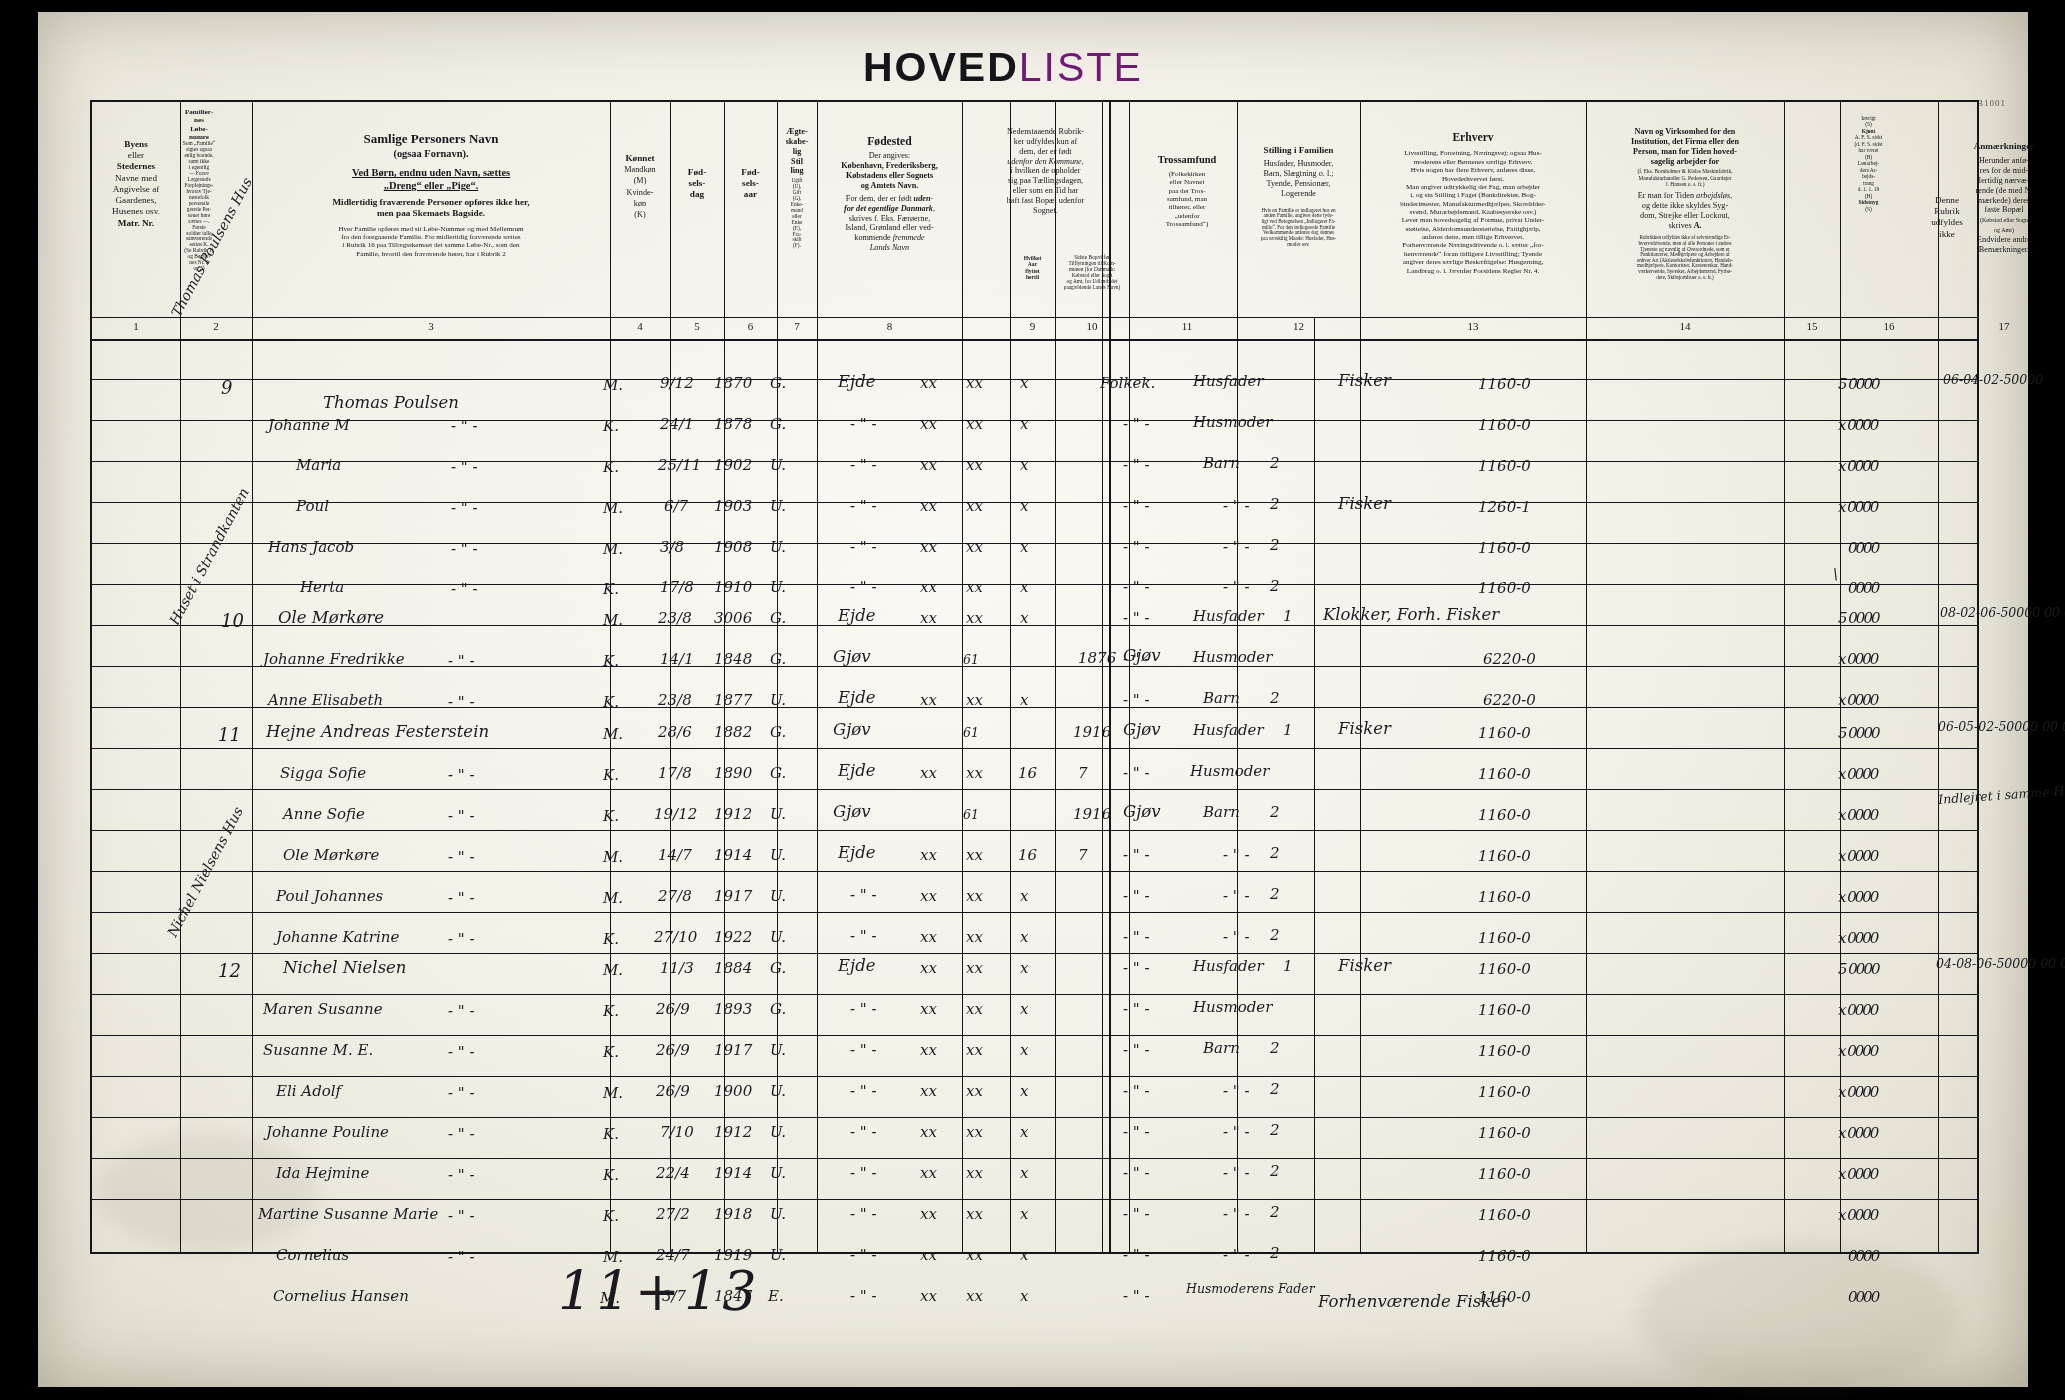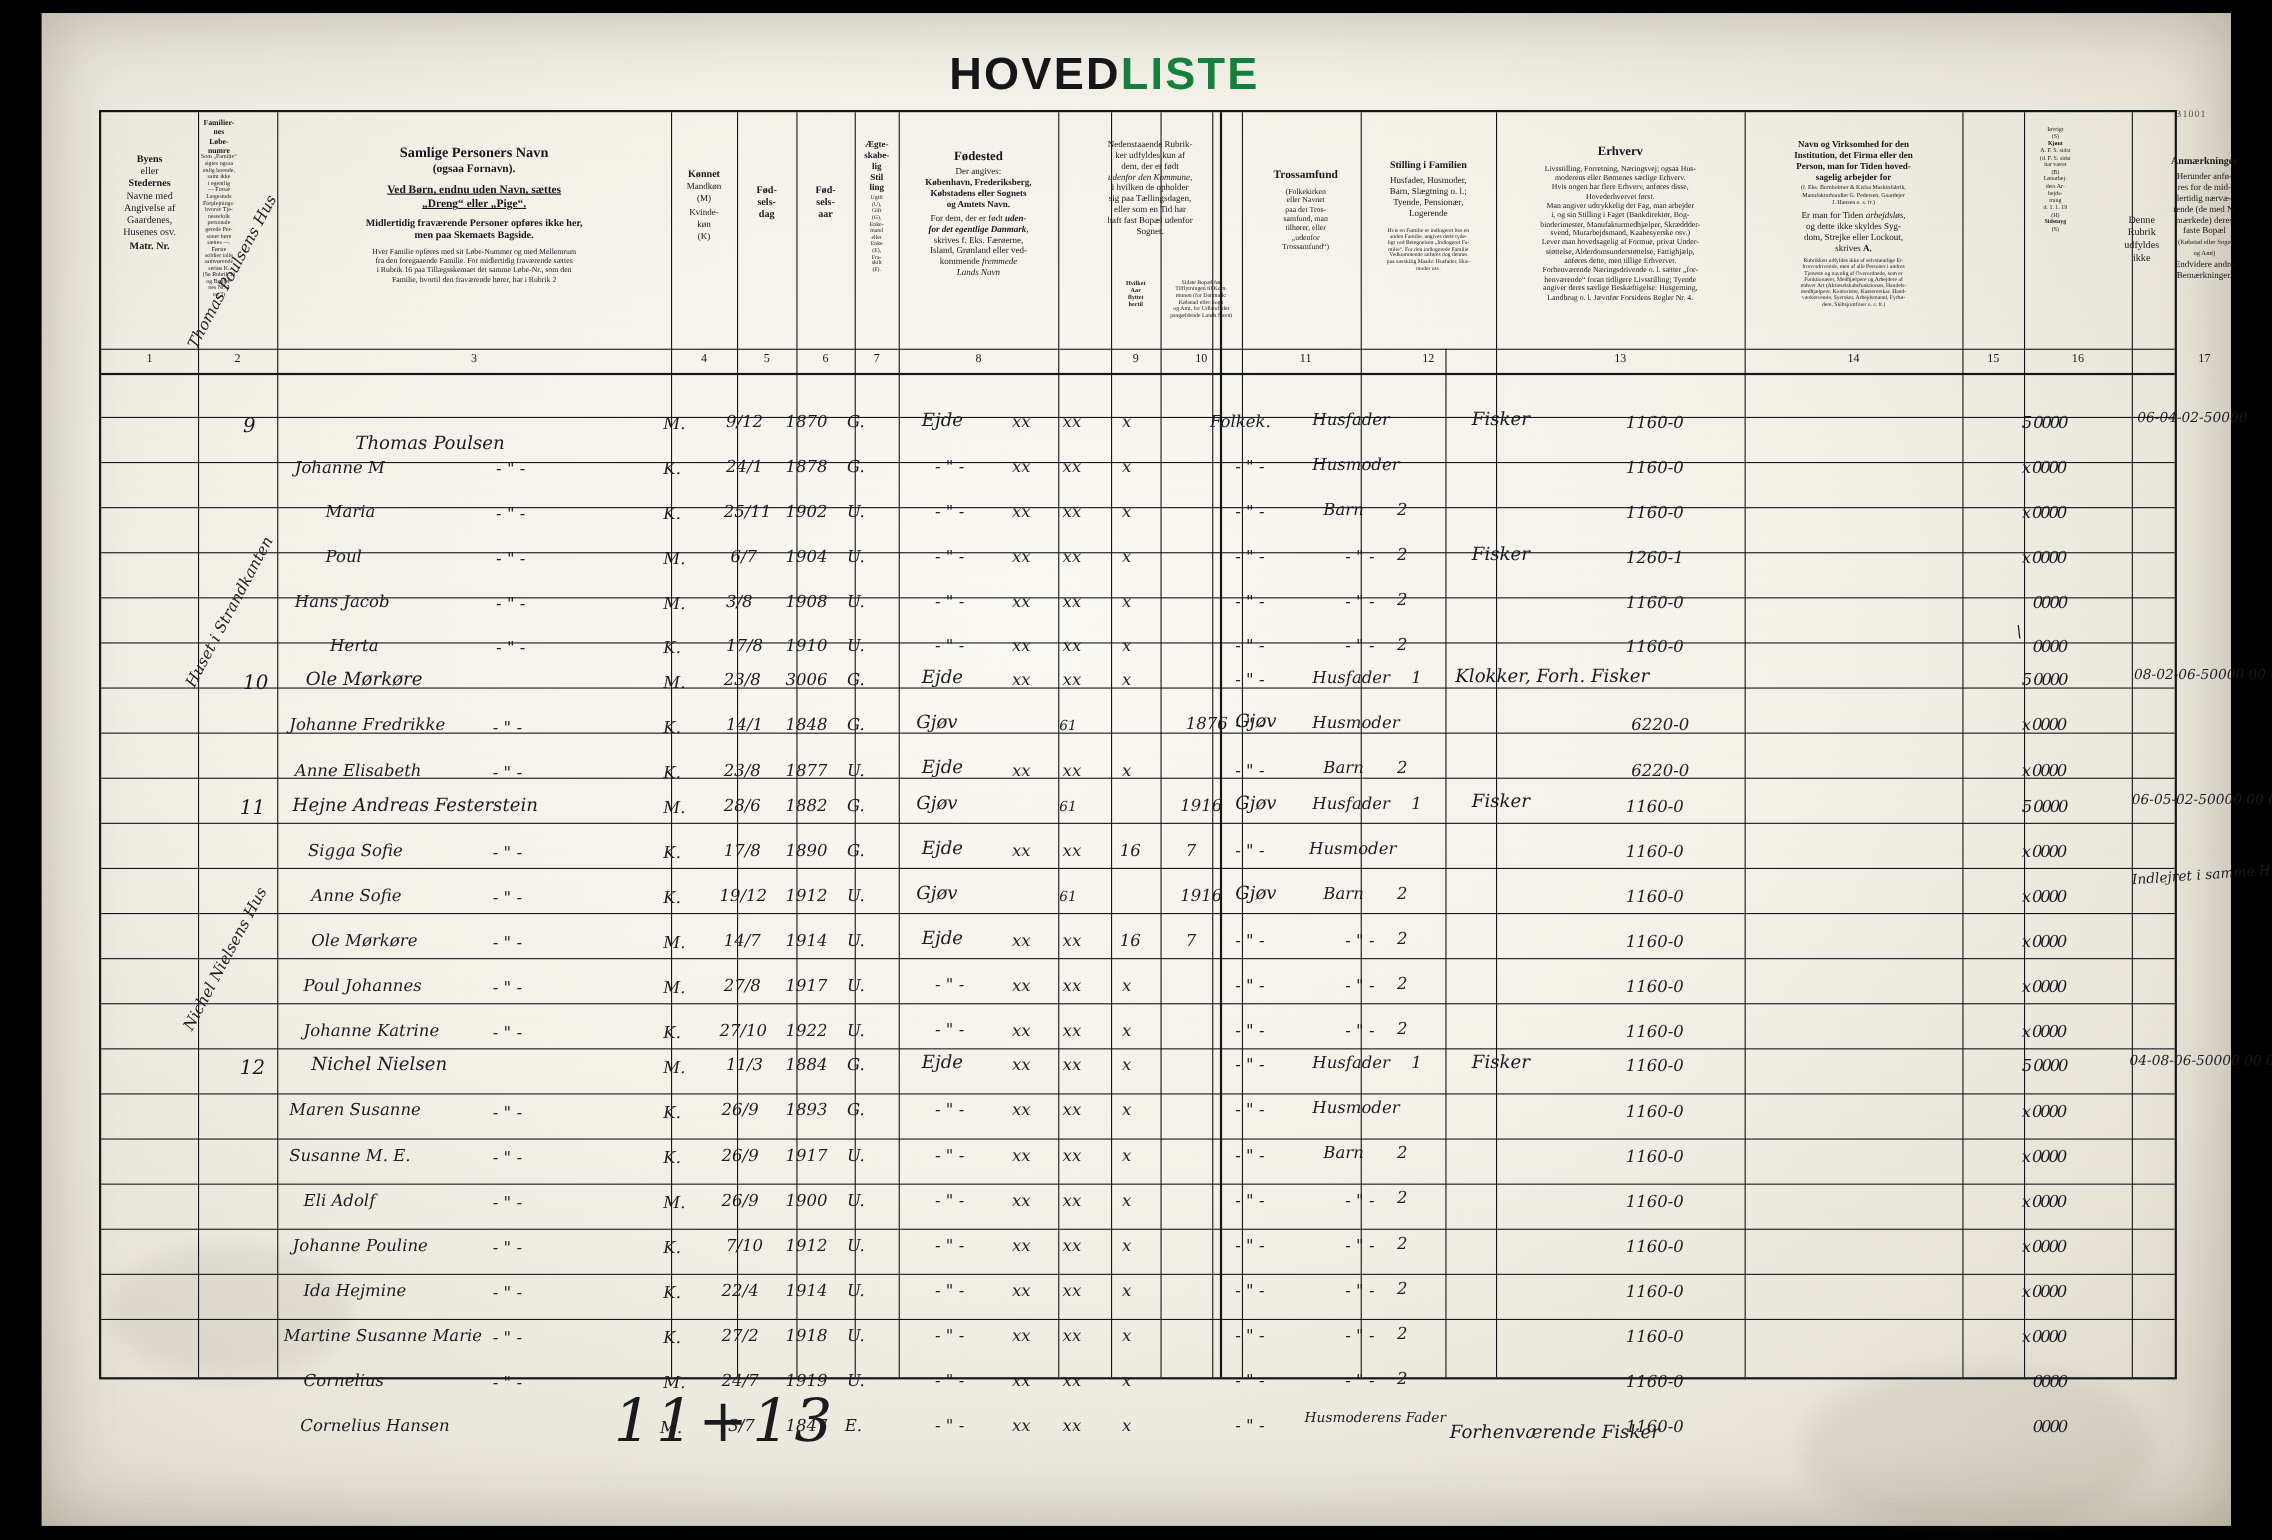--- a/index.html
+++ b/index.html
@@ -9,21 +9,21 @@
   #paper{position:absolute;left:0;top:0;width:100%;height:100%;
          background:radial-gradient(ellipse at 45% 40%, #fbf9f3 0%, #f4f1e9 45%, #e8e4d8 78%, #d8d3c4 100%);}
   .grain{position:absolute;inset:0;opacity:.35;
         background-image:repeating-linear-gradient(0deg, rgba(0,0,0,.012) 0 1px, transparent 1px 3px),
                          repeating-linear-gradient(90deg, rgba(0,0,0,.012) 0 1px, transparent 1px 4px);}
   .darkedge{position:absolute;inset:0;box-shadow:inset 0 0 70px rgba(90,80,60,.35);}
 
   
   #title{position:absolute;left:825px;top:32px;font-family:"Liberation Sans",sans-serif;
          font-size:41px;letter-spacing:2px;color:#16161a;font-weight:700;}
-  #title .thin{font-weight:700;color:#15803d;}
+  #title .thin{font-weight:400;color:#701a75;}
   #stampno{position:absolute;right:22px;top:86px;font-size:9px;color:#555;letter-spacing:1px;}
 
   
   #tbl{position:absolute;left:52px;top:88px;width:1885px;height:1150px;border:2.2px solid #15161a;}
   .v{position:absolute;top:0;bottom:0;width:1.4px;background:#15161a;}
   .v.thick{width:2.4px;}
   .h{position:absolute;left:0;right:0;height:1.4px;background:#15161a;}
   .h.thick{height:2.4px;}
 
   .hdr{position:absolute;box-sizing:border-box;padding:3px 3px;text-align:center;
@@ -247,21 +247,21 @@
     <div class="hw s" style="left:622px;top:362px;">9/12</div>
     <div class="hw s" style="left:622px;top:403px;">24/1</div>
     <div class="hw s" style="left:620px;top:444px;">25/11</div>
     <div class="hw s" style="left:626px;top:485px;">6/7</div>
     <div class="hw s" style="left:622px;top:526px;">3/8</div>
     <div class="hw s" style="left:622px;top:566px;">17/8</div>
 
     <div class="hw s" style="left:676px;top:362px;">1870</div>
     <div class="hw s" style="left:676px;top:403px;">1878</div>
     <div class="hw s" style="left:676px;top:444px;">1902</div>
-    <div class="hw s" style="left:676px;top:485px;">1904</div>
+    <div class="hw s" style="left:676px;top:485px;">1903</div>
     <div class="hw s" style="left:676px;top:526px;">1908</div>
     <div class="hw s" style="left:676px;top:566px;">1910</div>
 
     <div class="hw s" style="left:732px;top:362px;">G.</div>
     <div class="hw s" style="left:732px;top:403px;">G.</div>
     <div class="hw s" style="left:732px;top:444px;">U.</div>
     <div class="hw s" style="left:732px;top:485px;">U.</div>
     <div class="hw s" style="left:732px;top:526px;">U.</div>
     <div class="hw s" style="left:732px;top:566px;">U.</div>
 

